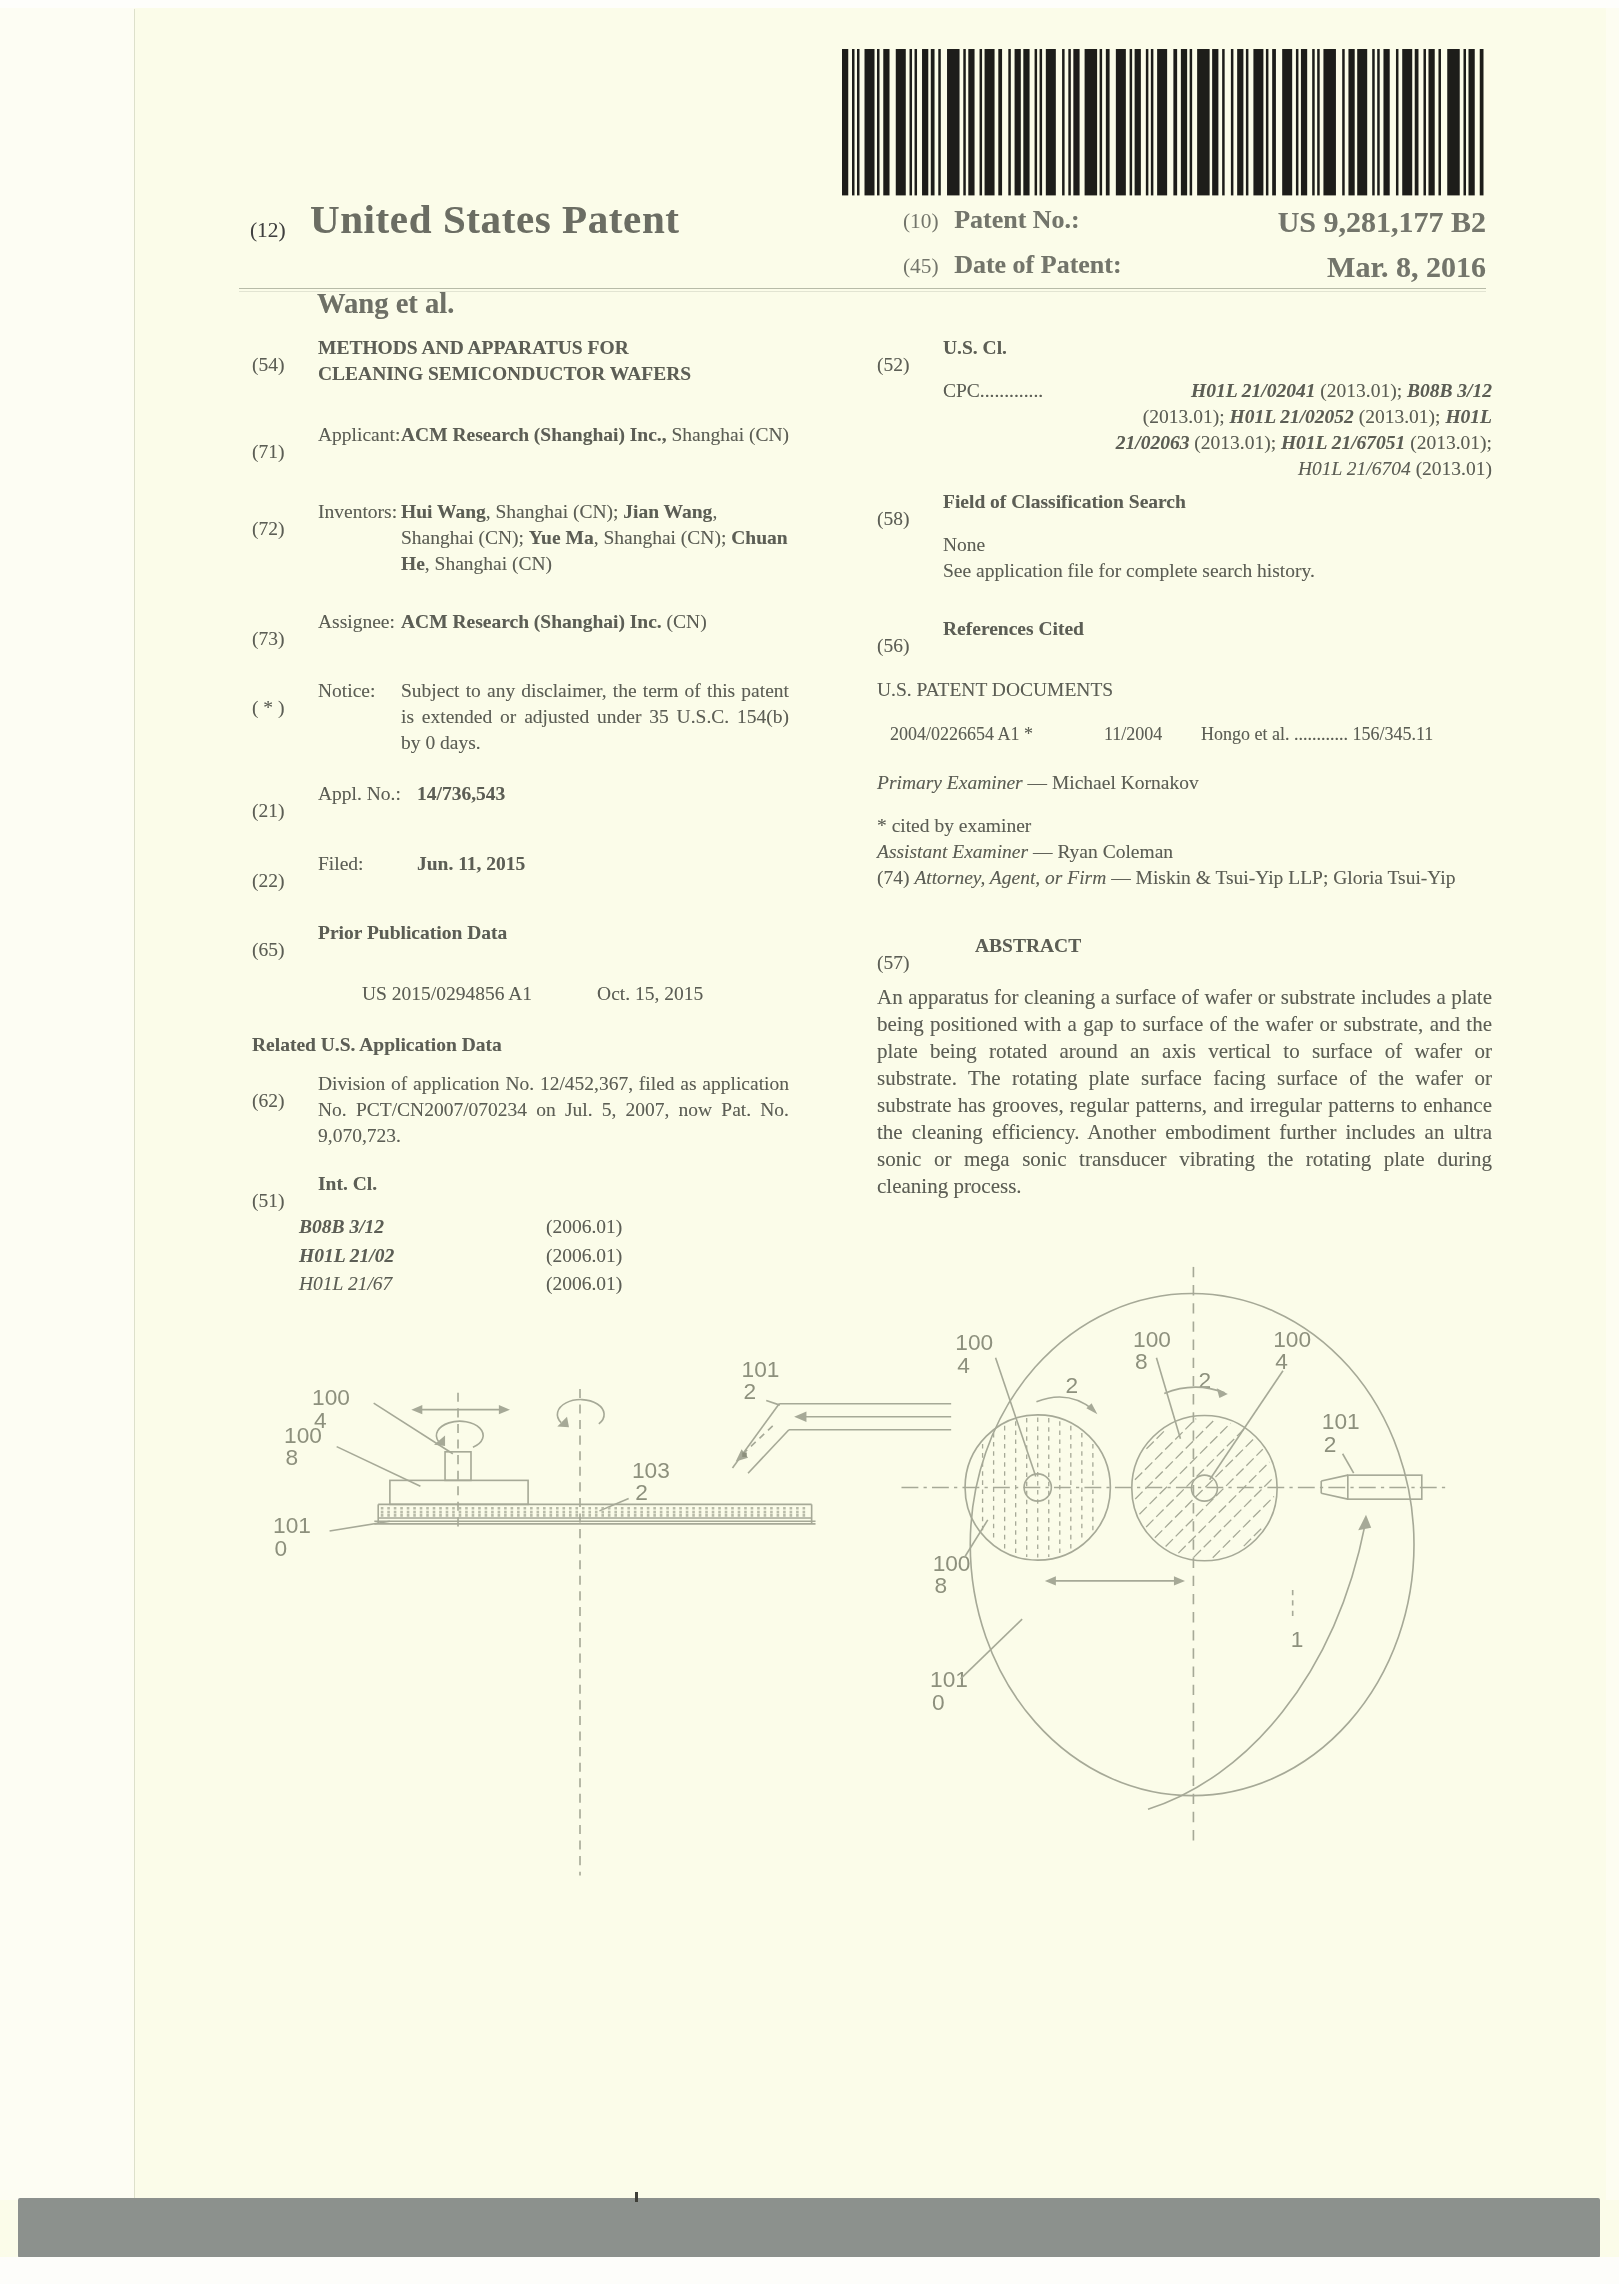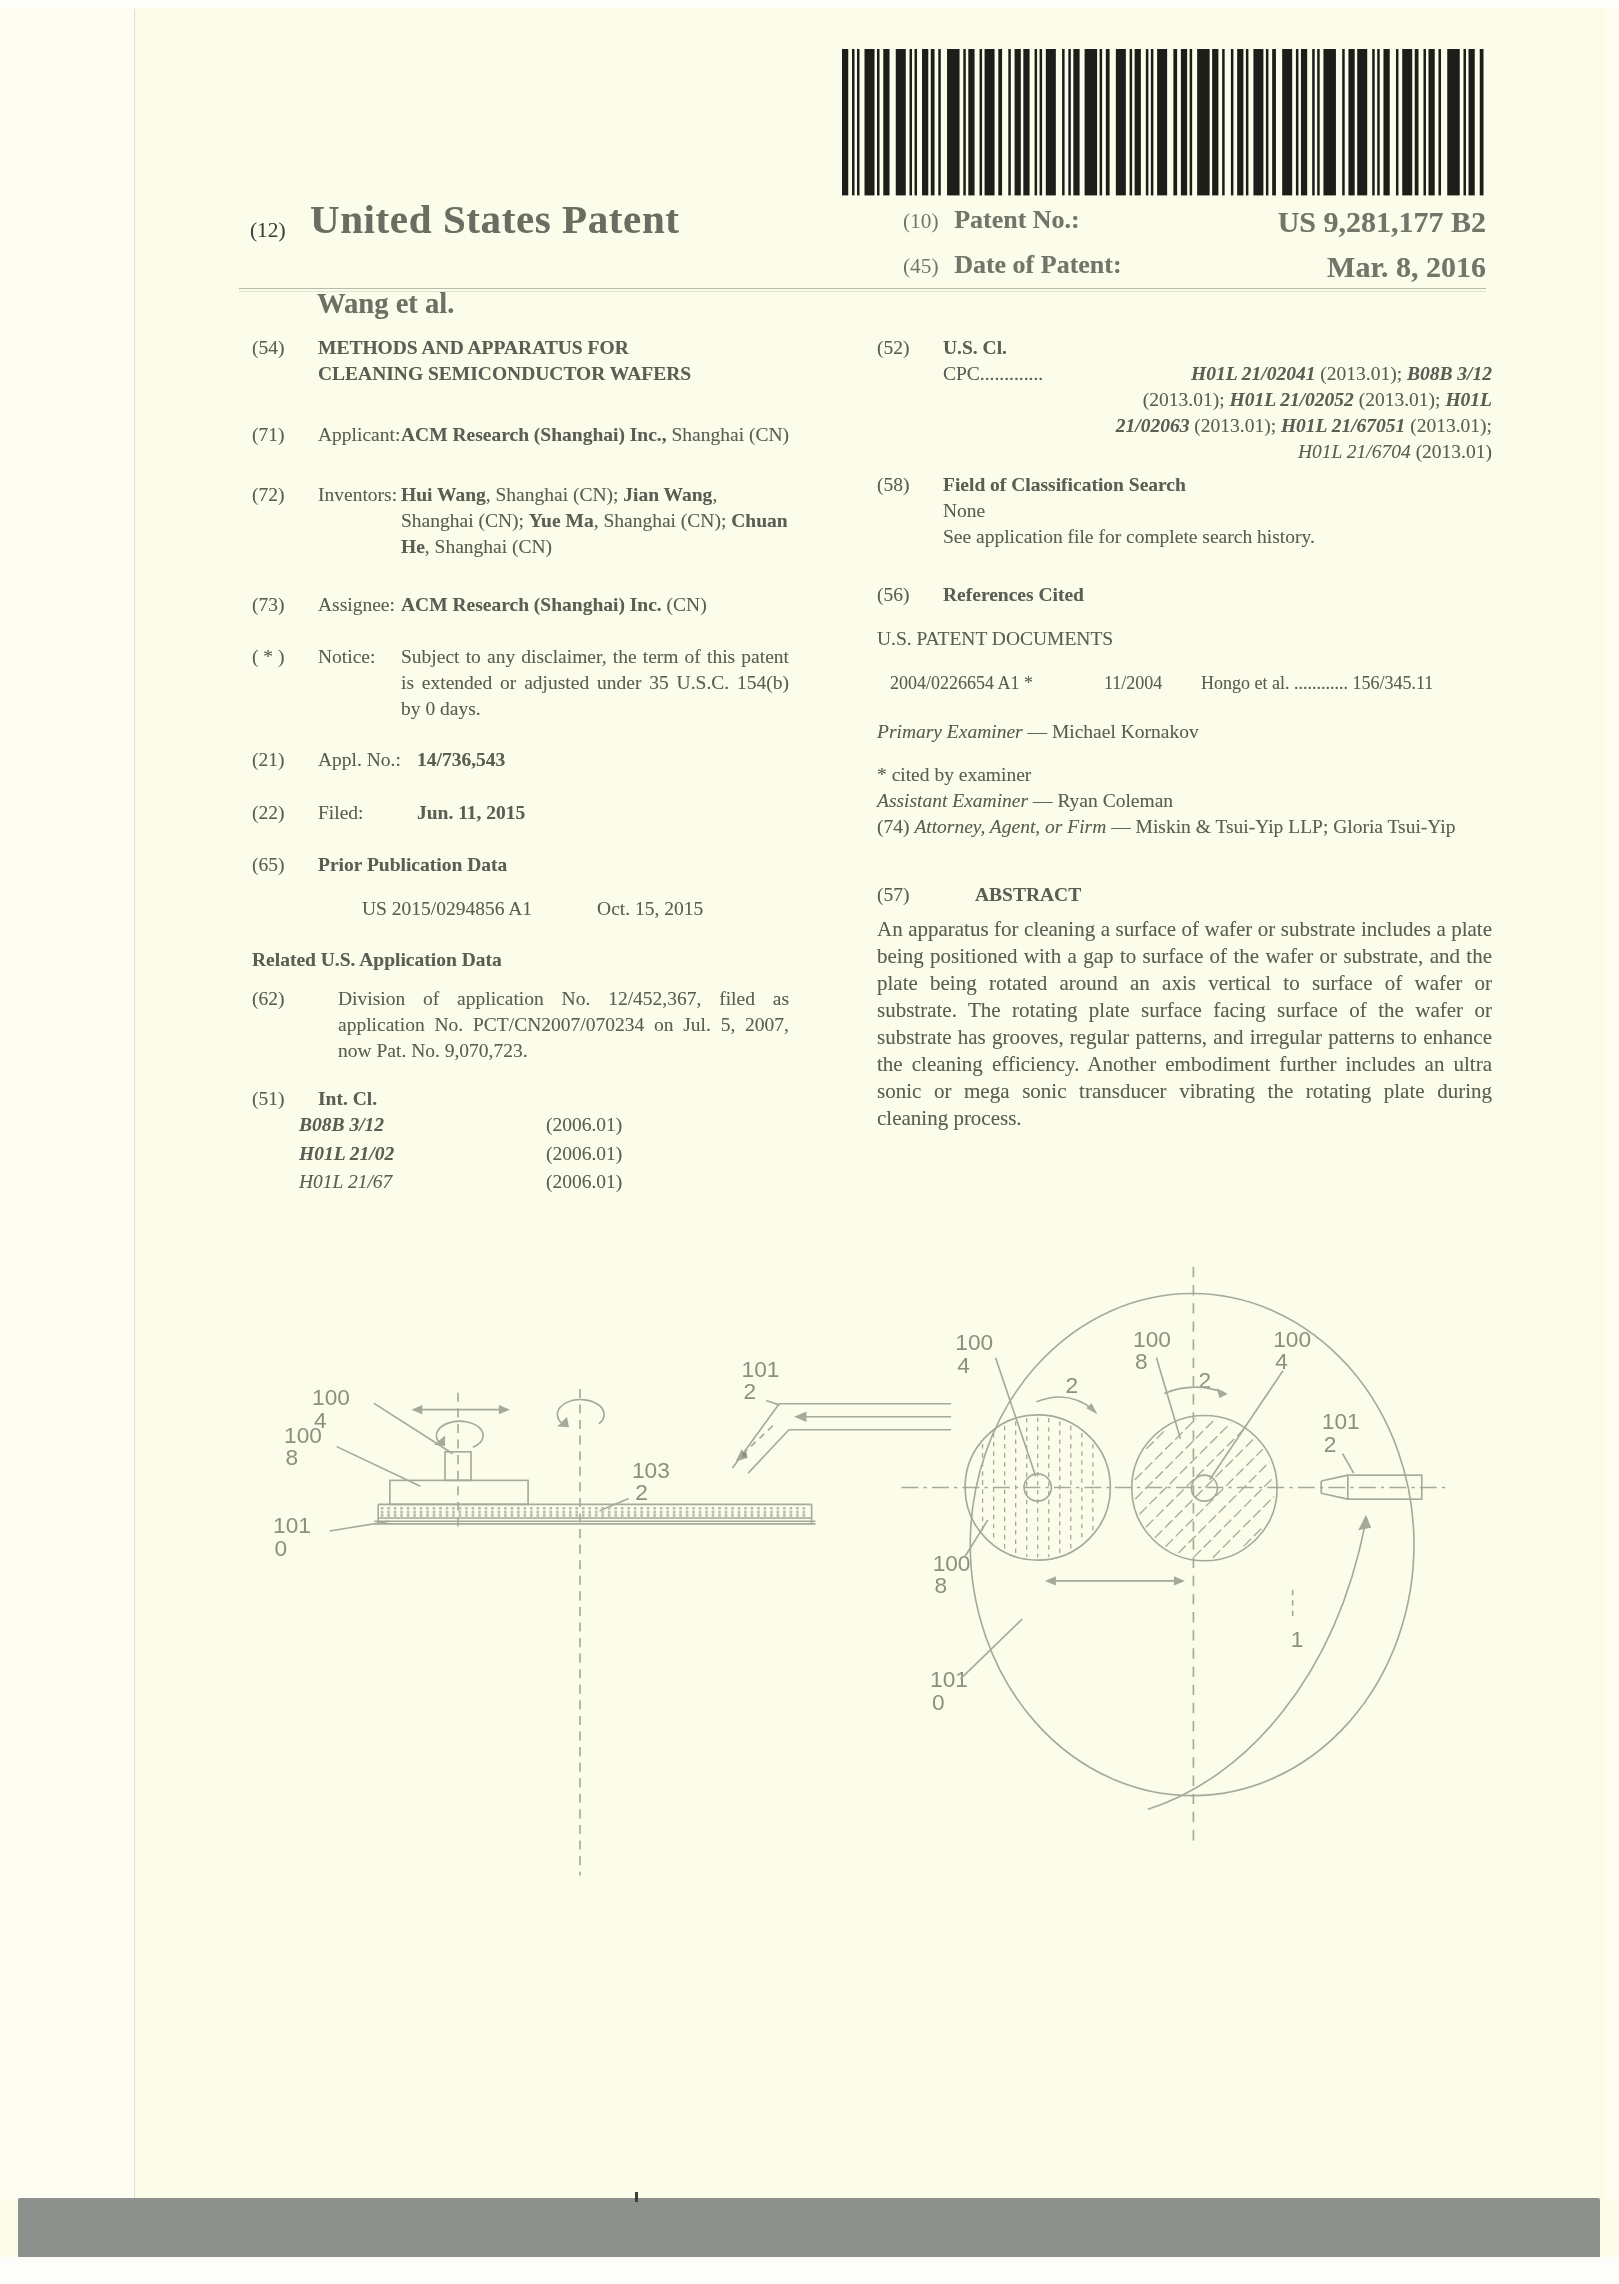--- a/index.html
+++ b/index.html
@@ -30,21 +30,21 @@
   .h-r-num{font-size:21.4px;}
   .h-r-label{font-weight:bold;margin-left:9px;}
   .h-r-val{font-weight:bold;float:right;font-size:30px;}
   .divider{position:absolute;left:239px;top:288px;width:1247px;height:1.3px;background:#b7bba8;}
   .divider2{position:absolute;left:239px;top:291px;width:1247px;height:0.6px;background:#e2e4d2;}
 
   
   .colL{position:absolute;left:252px;top:335px;width:537px;font-size:19.5px;line-height:26px;}
   .colR{position:absolute;left:877px;top:335px;width:615px;font-size:19.5px;line-height:26px;}
   .item{display:flex;}
-  .num{width:66px;flex:0 0 66px;}
+  .num{width:66px;flex:0 0 66px;margin-top:17px;}
   .bdy{flex:1;}
   .kv{display:flex;}
   .k{width:83px;flex:0 0 83px;}
   .v{flex:1;}
   .ctr{text-align:left;font-weight:bold;}
   .just{text-align:justify;}
 
   .intcl-row{display:flex;margin-left:47px;}
   .intcl-code{width:247px;flex:0 0 247px;font-weight:bold;font-style:italic;}
   .cpc-l1{display:flex;}
@@ -215,21 +215,21 @@
       <div class="num">(65)</div>
       <div class="bdy ctr">Prior Publication Data</div>
     </div>
     <div style="margin-top:18px;margin-left:110px;display:flex;">
       <span>US 2015/0294856 A1</span>
       <span style="margin-left:65px;">Oct. 15, 2015</span>
     </div>
 
     <div class="ctr" style="margin-top:25px;">Related U.S. Application Data</div>
 
-    <div class="item" style="margin-top:13px;gap:20px;">
+    <div class="item" style="margin-top:13px;">
       <div class="num">(62)</div>
       <div class="bdy just">Division of application No. 12/452,367, filed as application No. PCT/CN2007/070234 on Jul. 5, 2007, now Pat. No. 9,070,723.</div>
     </div>
 
     <div class="item" style="margin-top:22px;">
       <div class="num">(51)</div>
       <div class="bdy b">Int. Cl.</div>
     </div>
     <div class="intcl-row">
       <div class="intcl-code">B08B 3/12</div>

